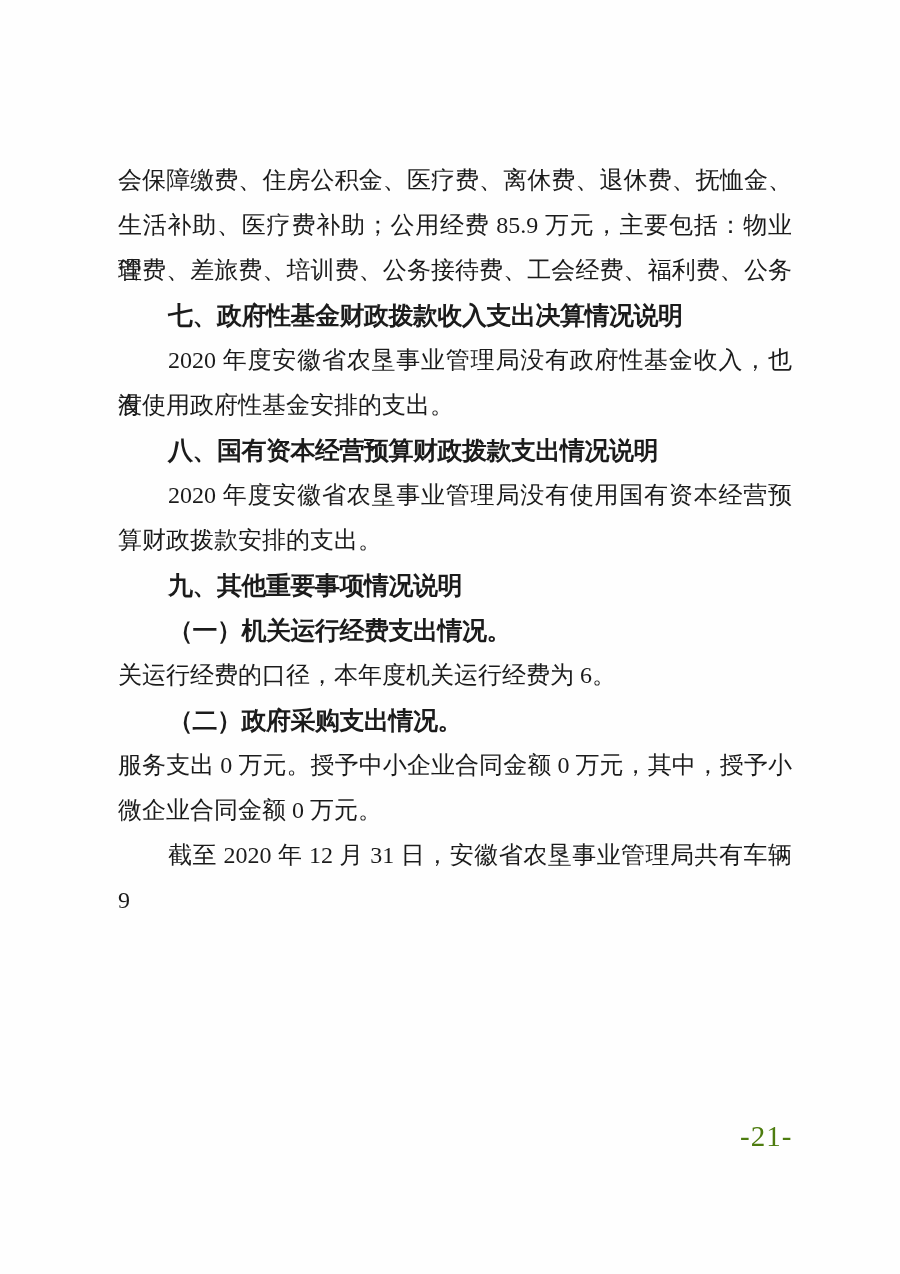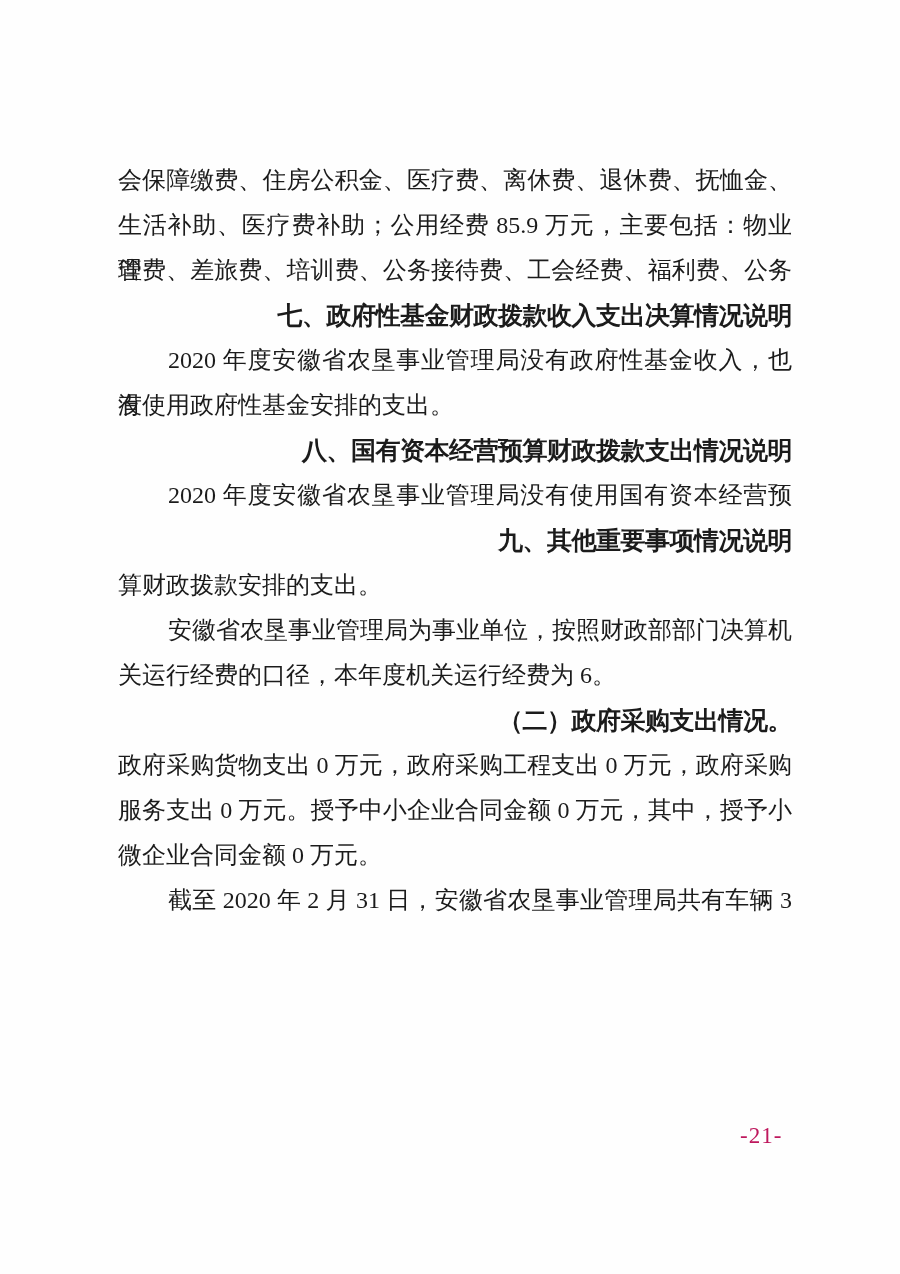--- a/index.html
+++ b/index.html
@@ -25,63 +25,61 @@
   .line {
     height: 45px;
     line-height: 45px;
     font-size: 24px;
     letter-spacing: 0;
     white-space: nowrap;
     text-align: left;
   }
   .line.indent {
     text-indent: 50px;
-    text-align: right;
   }
   .line.fill {
     white-space: normal;
     text-align: justify;
     text-align-last: justify;
   }
   .line.heading {
     font-family: "Liberation Sans", "DejaVu Sans", sans-serif;
     font-weight: 700;
     font-size: 25px;
     letter-spacing: -0.5px;
   }
   .page-number {
     position: absolute;
     left: 740px;
     top: 1121px;
     width: 60px;
     height: 30px;
     line-height: 30px;
-    font-size: 23px;
+    font-size: 29px;
     letter-spacing: 1px;
     font-family: "Liberation Serif", "DejaVu Serif", serif;
-    color: #be185d;
+    color: #4d7c0f;
   }
 </style>
 </head>
 <body>
 
 <div class="page">
   <div class="content" id="content">
       <div class="line fill">会保障缴费、住房公积金、医疗费、离休费、退休费、抚恤金、</div>
       <div class="line fill">生活补助、医疗费补助；公用经费 85.9 万元，主要包括：物业管</div>
       <div class="line fill">理费、差旅费、培训费、公务接待费、工会经费、福利费、公务</div>
       <div class="line heading indent">七、政府性基金财政拨款收入支出决算情况说明</div>
       <div class="line indent fill">2020 年度安徽省农垦事业管理局没有政府性基金收入，也没</div>
       <div class="line">有使用政府性基金安排的支出。</div>
       <div class="line heading indent">八、国有资本经营预算财政拨款支出情况说明</div>
       <div class="line indent fill">2020 年度安徽省农垦事业管理局没有使用国有资本经营预</div>
+      <div class="line">算财政拨款安排的支出。</div>
       <div class="line heading indent">九、其他重要事项情况说明</div>
-      <div class="line">算财政拨款安排的支出。</div>
-      <div class="line indent fill">安徽省农垦事业管理局为事业单位，按照财政部部门决算机</div>
+      <div class="line heading indent">（一）机关运行经费支出情况。</div>
       <div class="line">关运行经费的口径，本年度机关运行经费为 6。</div>
       <div class="line heading indent">（二）政府采购支出情况。</div>
-      <div class="line fill">政府采购货物支出 0 万元，政府采购工程支出 0 万元，政府采购</div>
       <div class="line fill">服务支出 0 万元。授予中小企业合同金额 0 万元，其中，授予小</div>
       <div class="line">微企业合同金额 0 万元。</div>
-      <div class="line indent fill">截至 2020 年 2 月 31 日，安徽省农垦事业管理局共有车辆 3</div>
+      <div class="line indent fill">截至 2020 年 12 月 31 日，安徽省农垦事业管理局共有车辆 9</div>
     </div>
   <div class="page-number">-21-</div>
 </div>
 
 </body></html>

